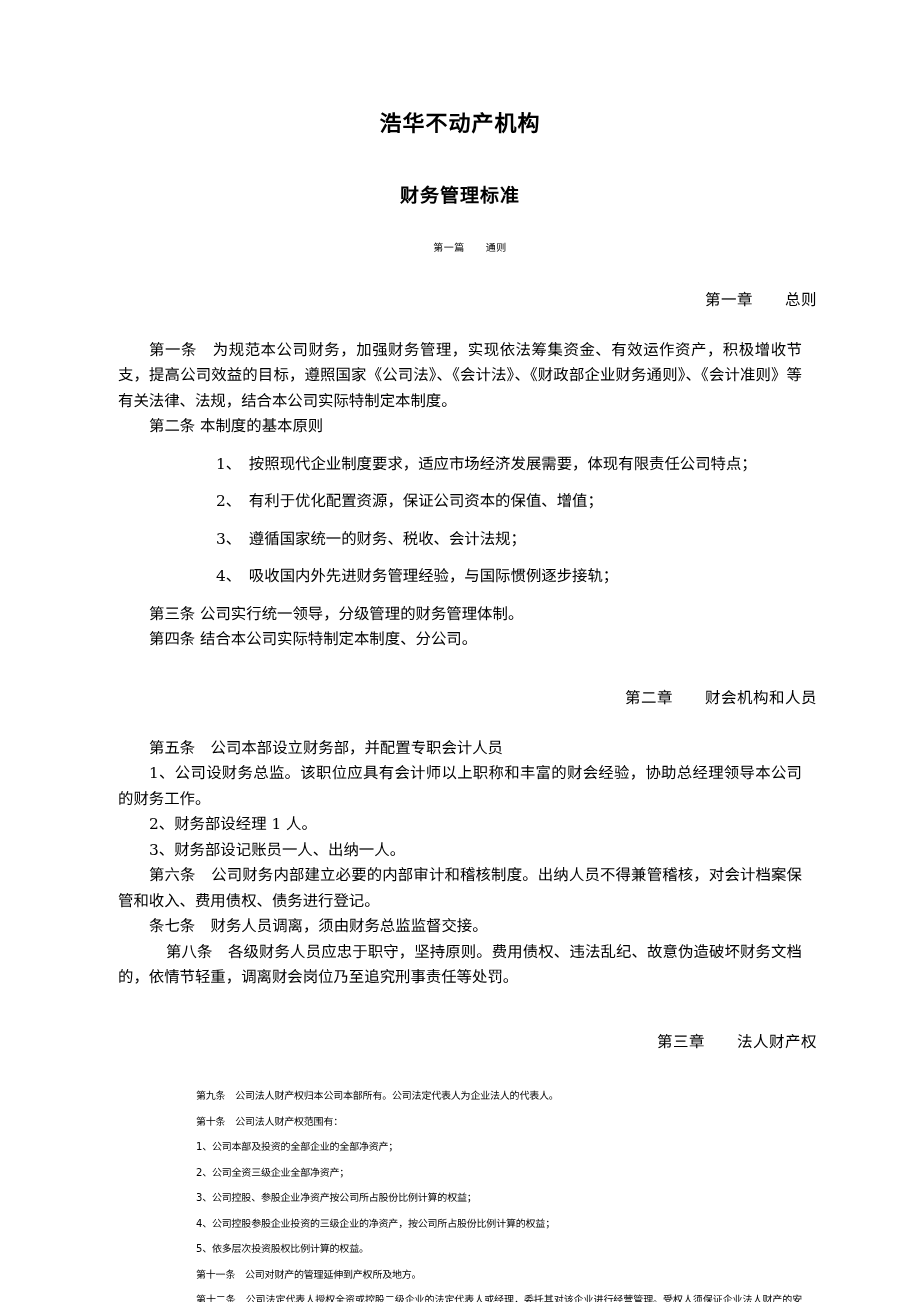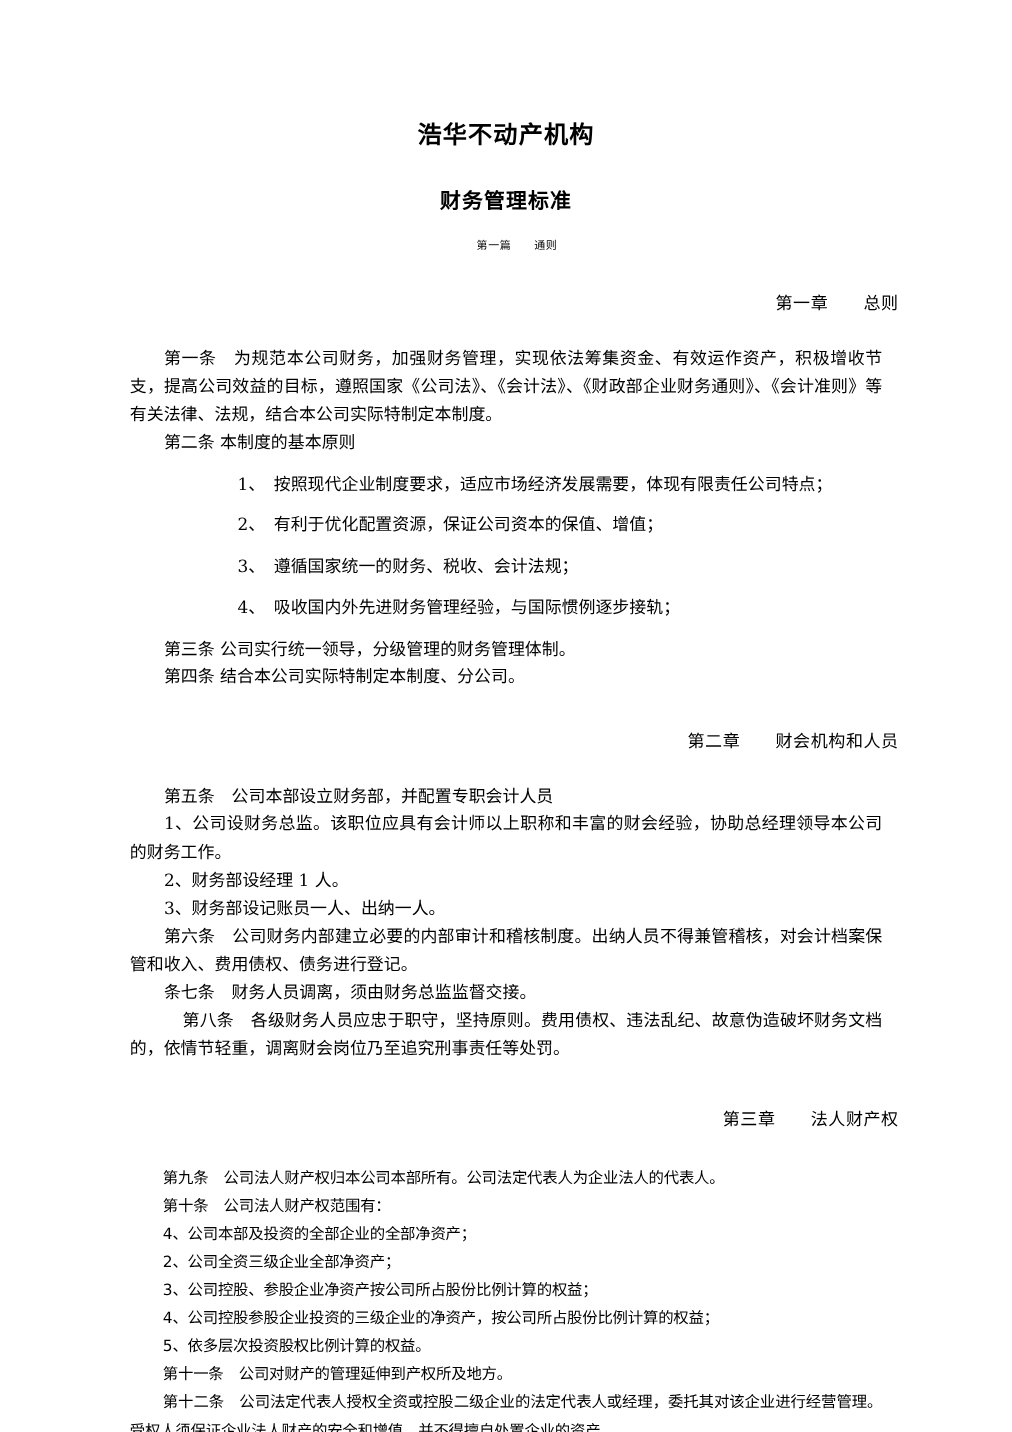--- a/index.html
+++ b/index.html
@@ -33,21 +33,21 @@
     line-height: 1.2;
     margin: 0;
     padding: 0;
   }
   .doc-subtitle {
     text-align: center;
     font-size: 19px;
     font-weight: bold;
     letter-spacing: 1px;
     line-height: 1.2;
-    margin: 0;
+    margin: 12px;
     padding: 0;
   }
   .gap-title-1 { height: 36px; }
   .gap-title-2 { height: 22px; }
 
   
   .part-heading {
     text-align: center;
     font-size: 10px;
     line-height: 1.35;
@@ -94,23 +94,24 @@
     padding: 0;
     padding-left: 86px;
     text-indent: 0;
     text-align: left;
     word-break: break-all;
   }
 
   
   .blocky {
     font-family: "DejaVu Sans", "Liberation Sans", sans-serif;
-    font-size: 14px;
+    font-size: 10px;
     line-height: 25.5px;
     letter-spacing: -0.2px;
+    margin-left: 48px;
   }
   .blocky.para.indent1 { text-indent: 30px; }
 
   .ch2body .para { font-size: 15.4px; }
 </style>
 </head>
 <body>
 
 <div class="page">
 
@@ -162,21 +163,21 @@
 
   <div class="gap-40"></div>
 
   <div class="chapter-heading">第三章　　法人财产权</div>
 
   <div class="gap-30"></div>
 
   <div class="ch3body">
     <p class="para indent1 blocky">第九条　公司法人财产权归本公司本部所有。公司法定代表人为企业法人的代表人。</p>
     <p class="para indent1 blocky">第十条　公司法人财产权范围有：</p>
-    <p class="para indent1 blocky">4、公司本部及投资的全部企业的全部净资产；</p>
+    <p class="para indent1 blocky">1、公司本部及投资的全部企业的全部净资产；</p>
     <p class="para indent1 blocky">2、公司全资三级企业全部净资产；</p>
     <p class="para indent1 blocky">3、公司控股、参股企业净资产按公司所占股份比例计算的权益；</p>
     <p class="para indent1 blocky">4、公司控股参股企业投资的三级企业的净资产，按公司所占股份比例计算的权益；</p>
     <p class="para indent1 blocky">5、依多层次投资股权比例计算的权益。</p>
     <p class="para indent1 blocky">第十一条　公司对财产的管理延伸到产权所及地方。</p>
     <p class="para indent1 blocky">第十二条　公司法定代表人授权全资或控股二级企业的法定代表人或经理，委托其对该企业进行经营管理。受权人须保证企业法人财产的安全和增值，并不得擅自处置企业的资产。</p>
   </div>
 
 </div>
 

